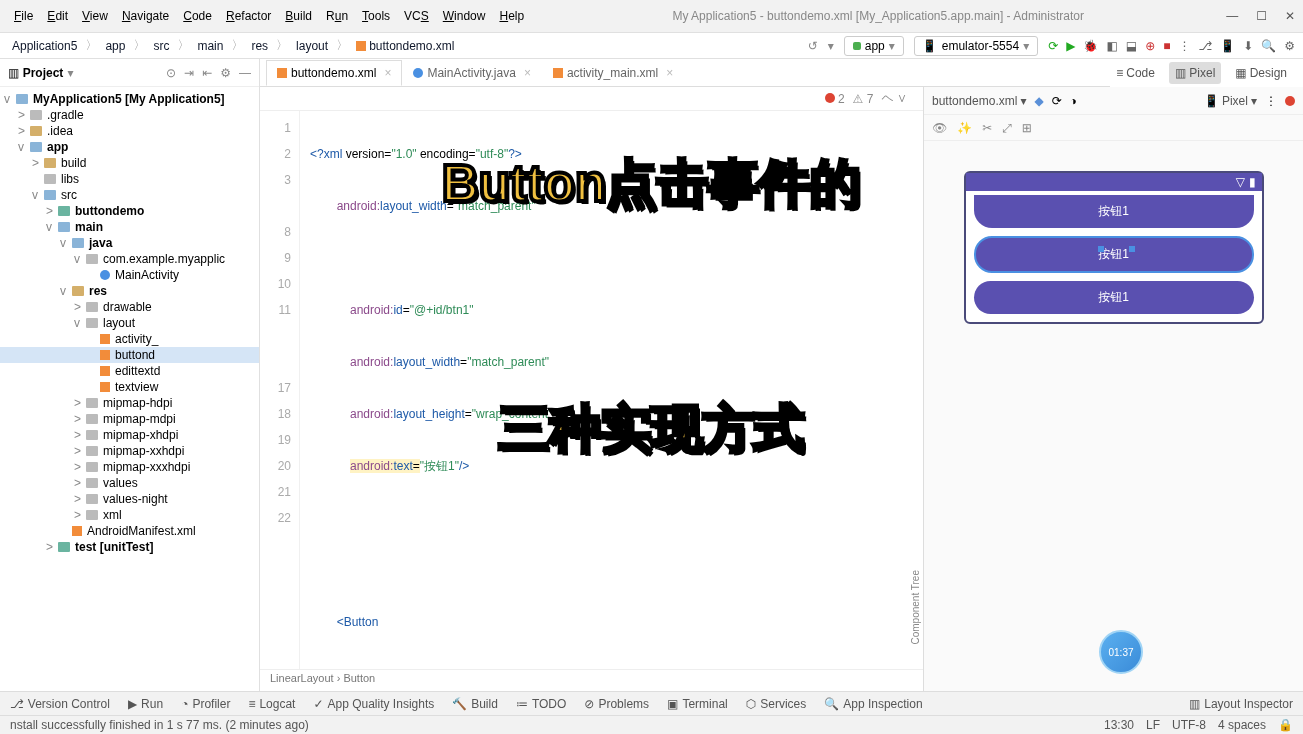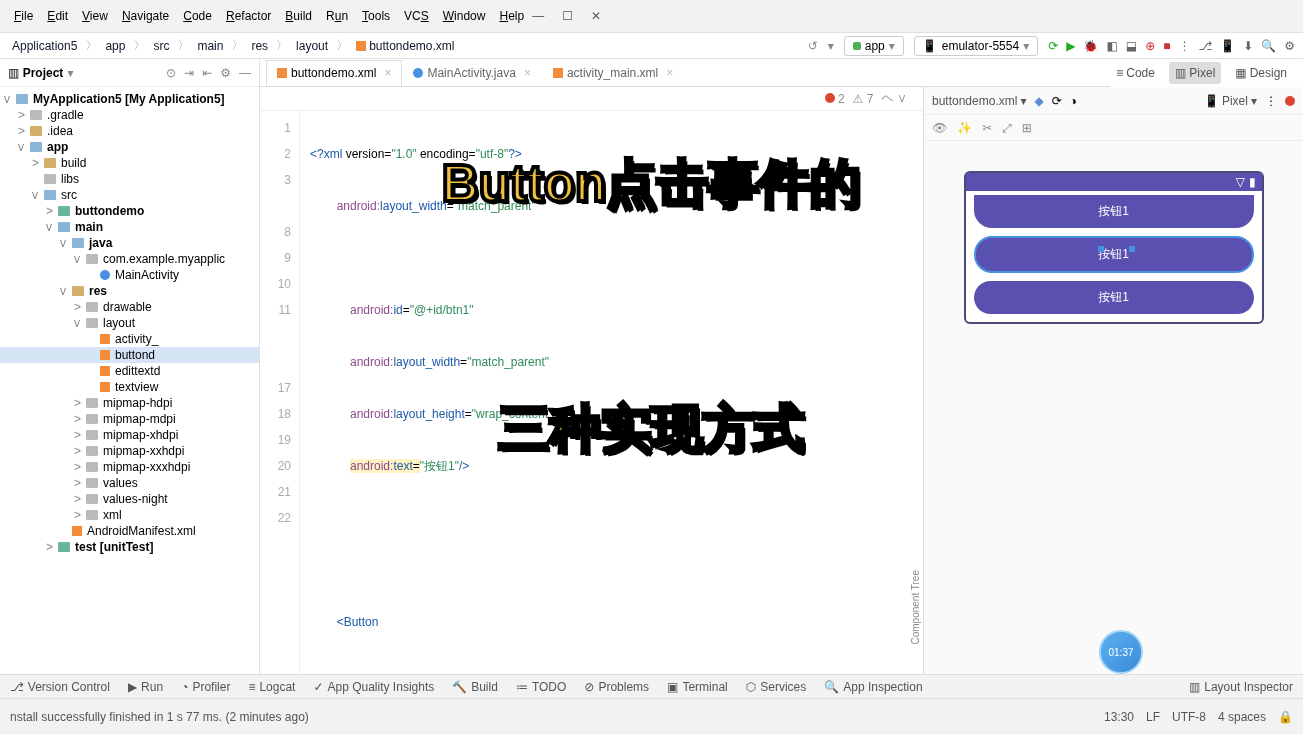--- a/index.html
+++ b/index.html
@@ -65,21 +65,21 @@
 .prev-toolbar .dd { display: flex; align-items: center; gap: 3px; color: #555; }
 .prev-icons { height: 26px; display: flex; align-items: center; padding: 0 8px; gap: 10px; border-bottom: 1px solid #eee; color: #888; }
 .device-frame { margin: 30px auto 0; width: 300px; background: #fff; border: 2px solid #4a4a7a; border-radius: 6px; padding: 0; }
 .device-status { height: 18px; background: #5a50b0; display: flex; justify-content: flex-end; align-items: center; padding: 0 6px; color: #fff; font-size: 9px; gap: 4px; }
 .device-content { padding: 8px; display: flex; flex-direction: column; gap: 8px; }
 .app-btn { background: #5a50b0; color: #fff; text-align: center; padding: 8px; border-radius: 18px; font-size: 12px; }
 .app-btn.selected { border: 2px solid #4a90e2; position: relative; }
 .app-btn.selected::before, .app-btn.selected::after { content: ""; position: absolute; width: 6px; height: 6px; background: #4a90e2; }
 .toolstrip { height: 24px; background: #f2f2f2; border-top: 1px solid #ddd; display: flex; align-items: center; padding: 0 10px; gap: 18px; font-size: 11px; color: #555; }
 .toolstrip .titem { display: flex; align-items: center; gap: 4px; cursor: pointer; }
-.statusbar { height: 36px; background: #f2f2f2; border-top: 1px solid #ddd; display: flex; align-items: center; padding: 0 10px; font-size: 11px; color: #555; }
+.statusbar { height: 19px; background: #f2f2f2; border-top: 1px solid #ddd; display: flex; align-items: center; padding: 0 10px; font-size: 11px; color: #555; }
 .statusbar .right { margin-left: auto; display: flex; gap: 12px; }
 .overlay-title { position: absolute; left: 50%; transform: translateX(-50%); font-size: 51px; font-weight: 900; color: #f0c040; -webkit-text-stroke: 4px #000; text-shadow: 3px 3px 0 #000; z-index: 100; white-space: nowrap; pointer-events: none; font-family: "Microsoft YaHei", sans-serif; }
 .overlay1 { top: 150px; }
 .overlay2 { top: 395px; }
 .timer-badge { position: absolute; right: 160px; bottom: 60px; width: 44px; height: 44px; border-radius: 50%; background: linear-gradient(135deg,#5bb0f0,#3a8bd8); color: #fff; display: flex; align-items: center; justify-content: center; font-size: 10px; z-index: 50; border: 2px solid #a0d4f5; }
 .comp-tree-label { position: absolute; right: 382px; bottom: 90px; writing-mode: vertical-rl; transform: rotate(180deg); font-size: 10px; color: #888; }
 .red-dot { width: 10px; height: 10px; background: #d43; border-radius: 50%; display: inline-block; }
 </style>
 </head>
 <body>
@@ -90,20 +90,21 @@
   <span class="mitem"><u>V</u>iew</span>
   <span class="mitem"><u>N</u>avigate</span>
   <span class="mitem"><u>C</u>ode</span>
   <span class="mitem"><u>R</u>efactor</span>
   <span class="mitem"><u>B</u>uild</span>
   <span class="mitem">R<u>u</u>n</span>
   <span class="mitem"><u>T</u>ools</span>
   <span class="mitem">VC<u>S</u></span>
   <span class="mitem"><u>W</u>indow</span>
   <span class="mitem"><u>H</u>elp</span>
+  <span class="title">My Application5 - buttondemo.xml [My_Application5.app.main] - Administrator</span>
   <div class="winbtns">
     <span>—</span>
     <span>☐</span>
     <span>✕</span>
   </div>
 </div>
 
 <div class="breadcrumb-row">
   <span class="crumb">Application5</span>
     <span class="crumb-sep">〉</span>
@@ -380,20 +381,21 @@
 <div> </div>
 <div> </div>
 <div>        <span class="kw">&lt;Button</span></div>
 
 
 
 
 
           </div>
         </div>
+        <div class="code-crumb">LinearLayout  ›  Button</div>
       </div>
 
       <div class="preview-panel">
         <div class="prev-toolbar">
           <span class="dd"><span>buttondemo.xml</span> ▾</span>
           <span style="color:#5a90d8">◆</span>
           <span>⟳</span>
           <span>◑</span>
           <span style="margin-left:auto" class="dd">📱 <span>Pixel</span> ▾</span>
           <span>⋮</span>

